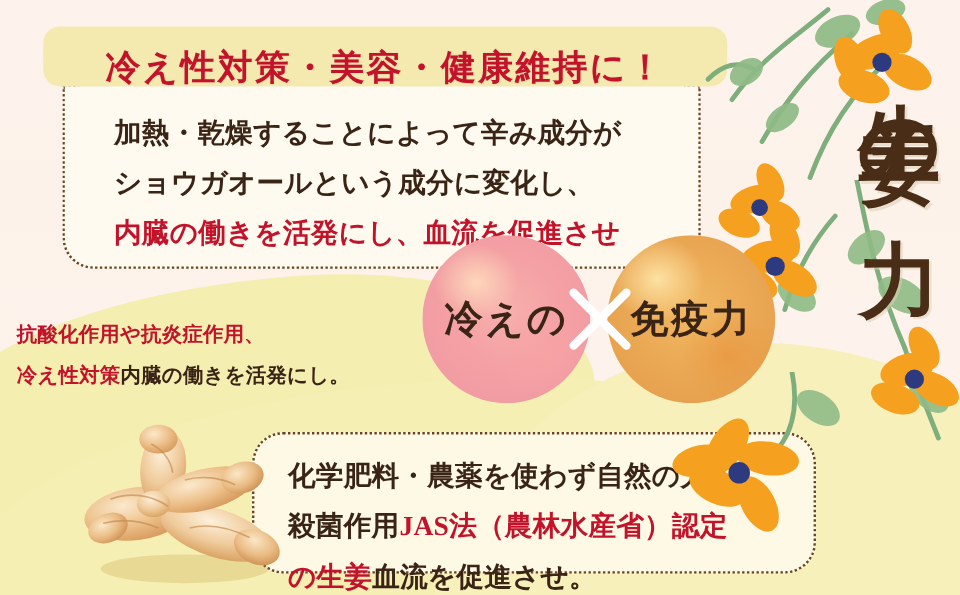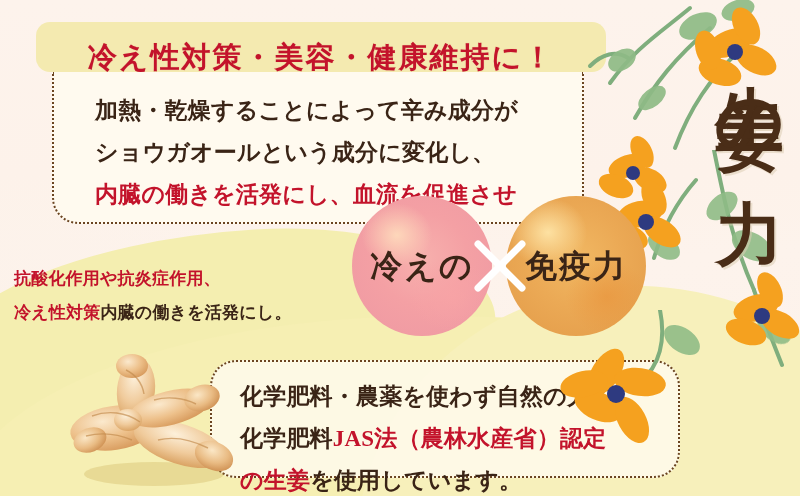--- a/index.html
+++ b/index.html
@@ -291,20 +291,20 @@
       <path d="M92 48 C 106 44, 122 46, 134 52"></path>
       <path d="M96 88 C 112 84, 130 88, 146 96"></path>
       <path d="M64 18 C 72 22, 80 30, 82 42"></path>
     </g>
   </svg>
 
   <div class="dotbox box-bottom"></div>
   <div class="para p-bot">
     <div class="dark">化学肥料・農薬を使わず自然の力で</div>
     <div>
-      <span class="dark">化学肥料</span><span class="red">JAS法（農林水産省）認定</span>
-    </div>
-    <div>
-      <span class="red">の生姜</span><span class="dark">を使用しています。</span>
+      <span class="dark">殺菌作用</span><span class="red">JAS法（農林水産省）認定</span>
+    </div>
+    <div>
+      <span class="red">の生姜</span><span class="dark">血流を促進させ。</span>
     </div>
   </div>
 
 </div>
 
 </body></html>

